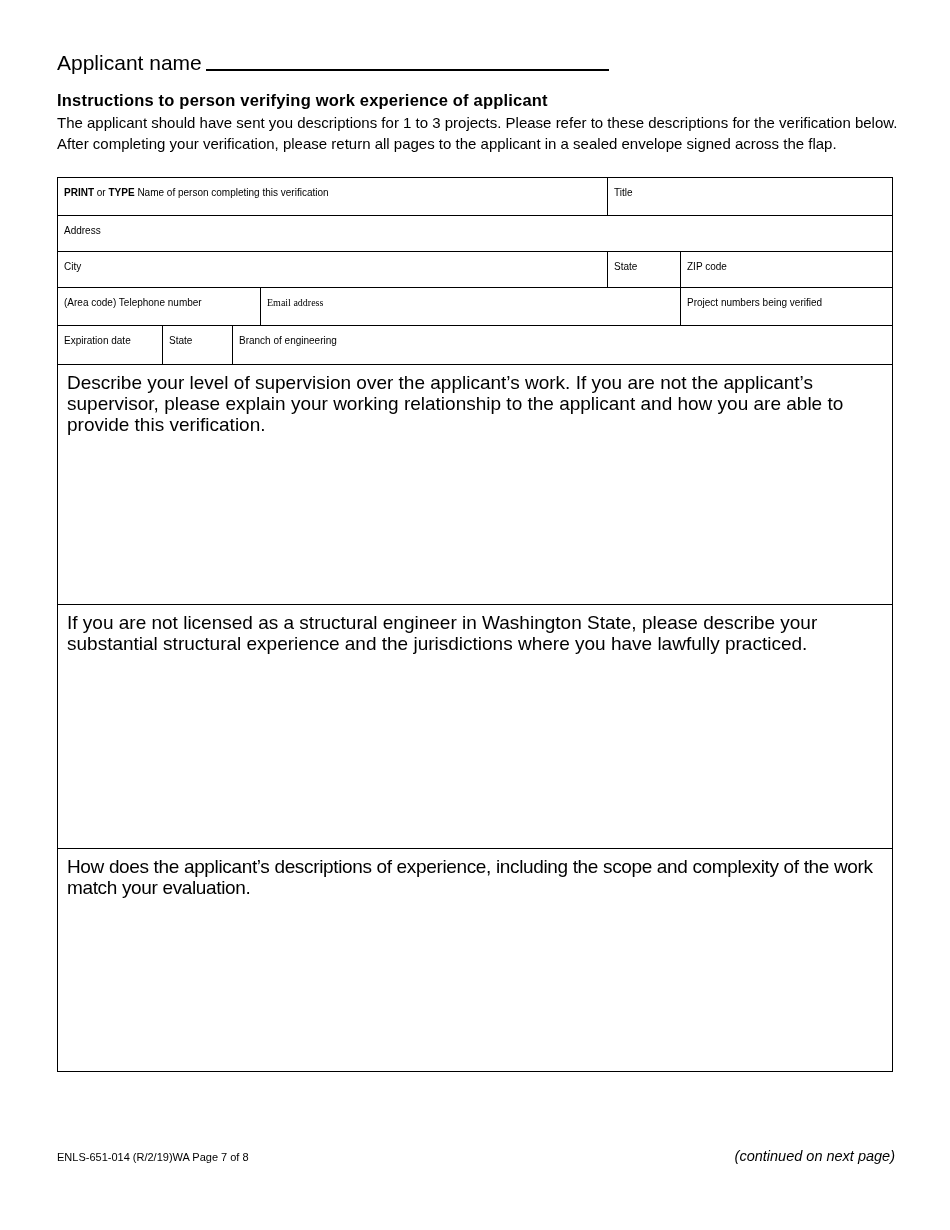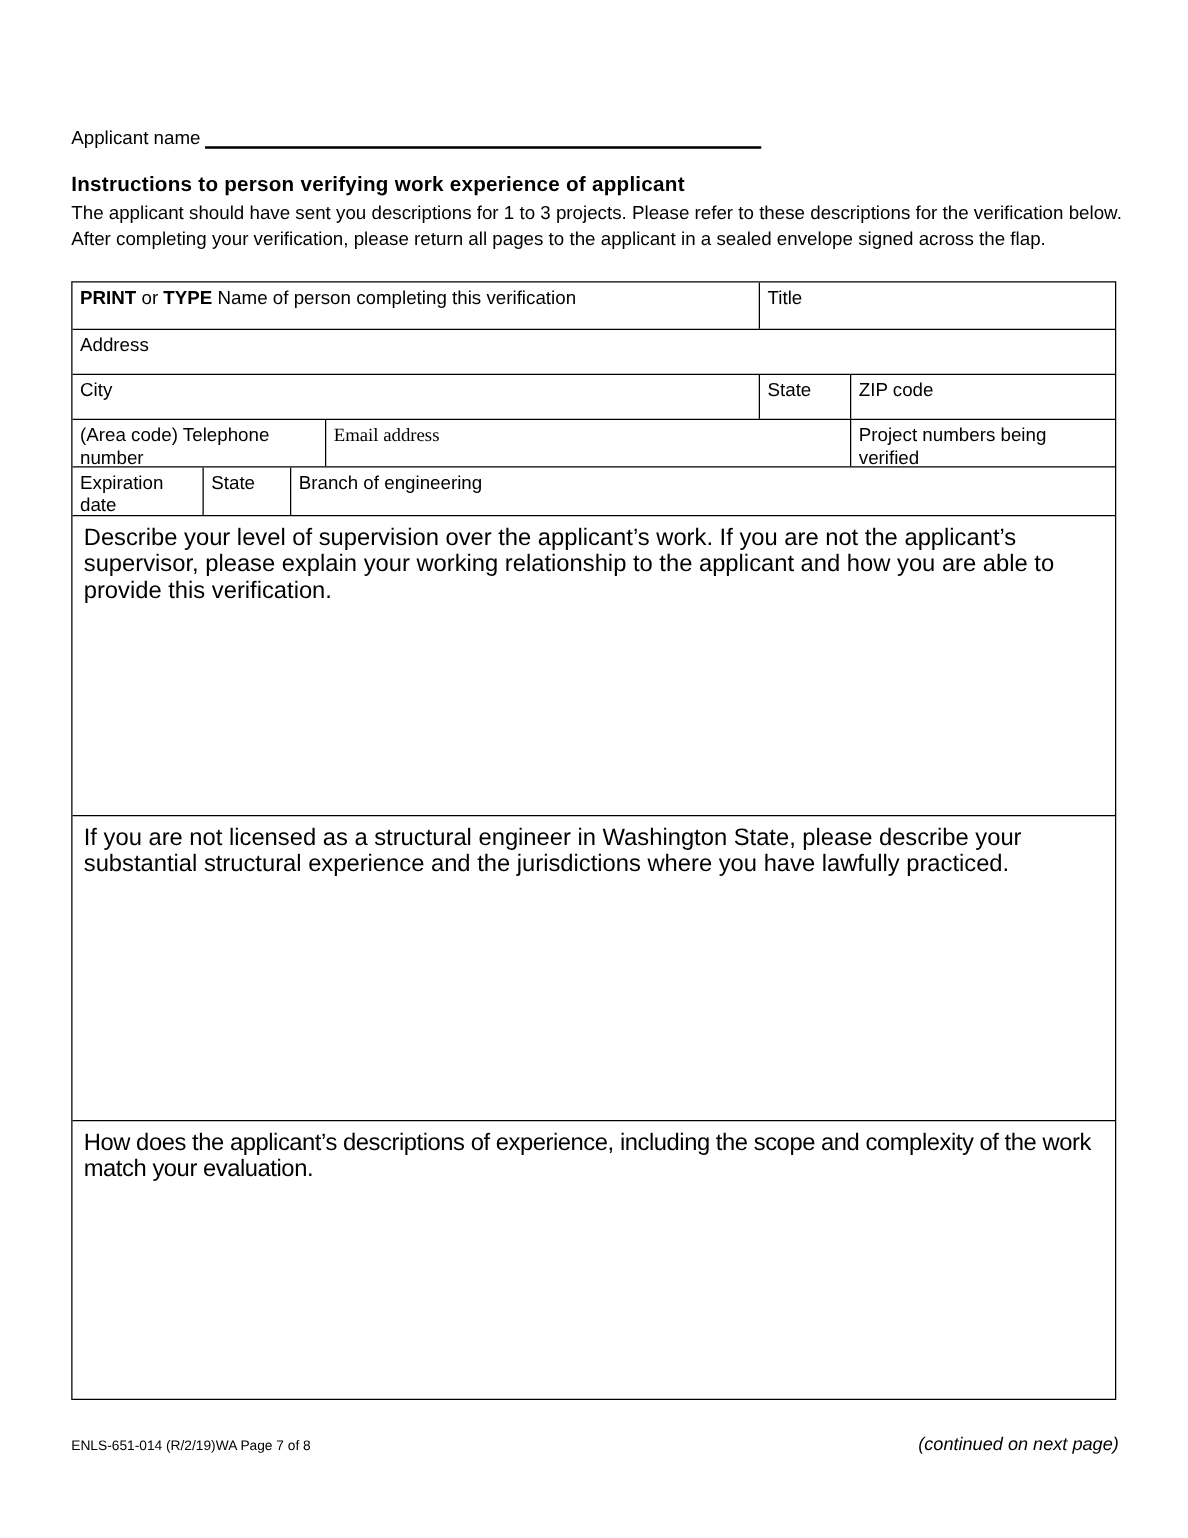--- a/index.html
+++ b/index.html
@@ -14,21 +14,21 @@
     padding: 54px 57px 0 57px;
   }
 
   
   .applicant-row {
     display: flex;
     align-items: flex-end;
     width: 552px;
     margin-bottom: 20px;
   }
-  .applicant-row .lbl { font-size: 15px; line-height: 17px; white-space: nowrap; margin-top: 48px; }
+  .applicant-row .lbl { font-size: 21px; line-height: 17px; white-space: nowrap; }
   .fill-line {
     flex: 1;
     border-bottom: 2px solid #000;
     height: 15px;
     margin-left: 4px;
   }
 
   
   .instructions-heading {
     font-size: 16.5px;
@@ -46,21 +46,21 @@
   
   .section-heading { margin: 0 0 5px 0; font-size: 15px; }
   .sh-bold { font-size: 17px; font-weight: bold; letter-spacing: 0.2px; }
   .sh-bold-tail { font-weight: bold; }
 
   
   .form-table { width: 836px; border: 1px solid #000; }
   .frow { display: flex; border-bottom: 1px solid #000; }
   .fcell { border-right: 1px solid #000; padding: 4px 6px; overflow: hidden; }
   .fcell:last-child { border-right: none; flex: 1; }
-  .flabel { font-size: 15px; line-height: 13px; }
+  .flabel { font-size: 10px; line-height: 13px; }
   .flabel b { font-weight: bold; }
 
   .r1 { height: 38px; }
   .r2 { height: 36px; }
   .r3 { height: 36px; }
   .r4 { height: 38px; }
   .r5 { height: 39px; }
 
   .w-name  { width: 550px; flex: none; }
   .w-city  { width: 550px; flex: none; }

